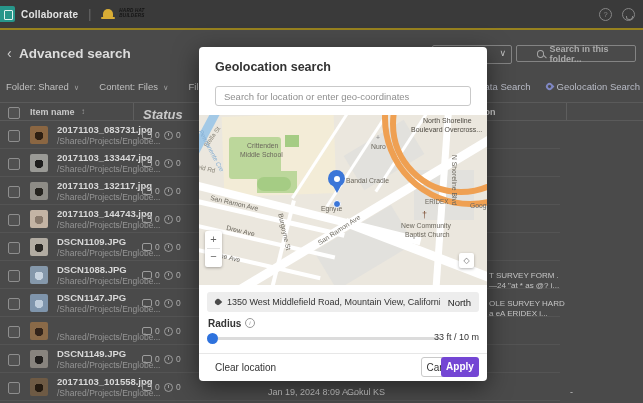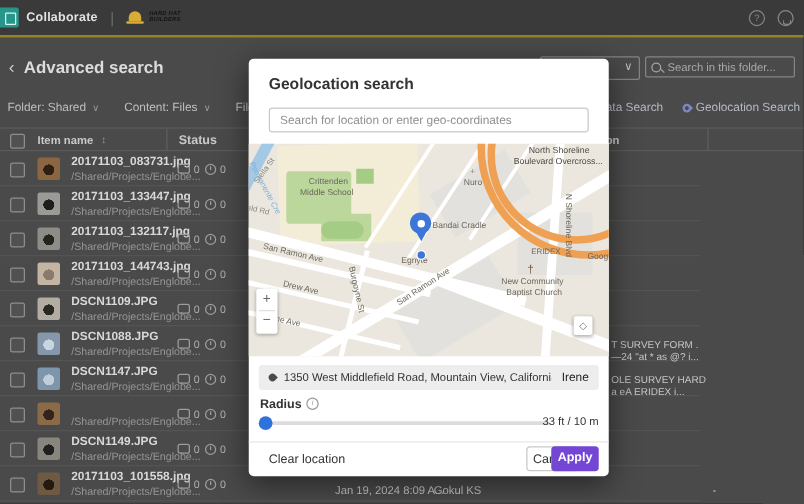--- a/index.html
+++ b/index.html
@@ -21,40 +21,40 @@
   .tb-ic{width:11px;height:11px;border:1px solid #868686;border-radius:50%;color:#868686;font-size:7.5px;
          line-height:11px;text-align:center;position:relative;}
   .tb-ic.headset::after{content:"";position:absolute;left:3px;top:7px;width:5px;height:3px;border:1px solid #868686;border-top:none;border-radius:0 0 3px 3px;}
   .goldline{position:absolute;left:0;top:28px;width:643px;height:2px;background:#97821f;}
   
   .back{position:absolute;left:7px;top:45px;color:#cccccc;font-size:14px;}
   .page-title{position:absolute;left:19px;top:46px;color:#dcdcdc;font-size:13.5px;font-weight:700;}
   .hdr-dd{position:absolute;left:432px;top:45px;width:78px;height:17px;border:1px solid #848484;border-radius:2px;}
   .hdr-dd .chev{position:absolute;right:5px;top:2px;color:#c2c2c2;font-size:9px;}
   .folder-search{position:absolute;left:516px;top:45px;width:120px;height:17px;border:1px solid #848484;border-radius:2px;
-                 display:flex;align-items:center;padding-left:4px;box-sizing:border-box;}
+                 display:flex;align-items:center;padding-left:20px;box-sizing:border-box;font-weight:bold;}
   .ic-search{width:6px;height:6px;border:1.3px solid #a6a6a6;border-radius:50%;position:relative;display:inline-block;margin-right:5px;}
   .ic-search::after{content:"";position:absolute;width:3.5px;height:1.3px;background:#a6a6a6;transform:rotate(45deg);right:-3px;bottom:-1px;}
   .folder-search span{color:#aaaaaa;font-size:9px;}
   
   .filters{position:absolute;left:6px;top:81px;display:flex;gap:20px;}
   .filt{color:#bfbfbf;font-size:9.5px;}
   .filt b{font-weight:400;color:#9c9c9c;font-size:7.5px;margin-left:5px;}
   .search-links{position:absolute;right:3px;top:81px;display:flex;gap:15px;align-items:center;}
   .slink{color:#b8bbc6;font-size:9.5px;display:flex;align-items:center;gap:4px;}
   .ic-tag{width:7px;height:7px;border:1px solid #7f87c3;border-radius:1px;transform:rotate(45deg);display:inline-block;position:relative;}
   .ic-tag::after{content:"";position:absolute;left:1.5px;top:1.5px;width:2px;height:2px;border-radius:50%;background:#7f87c3;}
   .ic-geopin{width:7px;height:7px;background:#7f87c3;border-radius:50% 50% 50% 0;transform:rotate(-135deg);display:inline-block;position:relative;}
   .ic-geopin::after{content:"";position:absolute;left:2.2px;top:2.2px;width:2.5px;height:2.5px;border-radius:50%;background:#4a4a4a;}
   
   .thead{position:absolute;left:0;top:102px;width:643px;height:19px;border-top:1px solid #5a5a5a;border-bottom:1px solid #5a5a5a;box-sizing:border-box;}
   .thead .cb{position:absolute;left:8px;top:4px;}
   .col-item{position:absolute;left:30px;top:4px;color:#c9c9c9;font-size:9px;font-weight:700;}
   .sorticon{position:absolute;left:81px;top:4px;color:#999999;font-size:8px;}
-  .col-status{position:absolute;left:143px;top:4px;color:#c9c9c9;font-size:10px;font-weight:700;}
+  .col-status{position:absolute;left:143px;top:4px;color:#c9c9c9;font-size:13px;font-weight:700;font-style:italic;}
   .col-desc{position:absolute;left:446px;top:4px;color:#c9c9c9;font-size:9px;font-weight:700;}
   .vdiv1{position:absolute;left:133px;top:0;width:1px;height:17px;background:#5e5e5e;}
   .vdiv2{position:absolute;left:566px;top:0;width:1px;height:17px;background:#5e5e5e;}
   .tbody{position:absolute;left:0;top:121px;width:643px;}
   .trow{position:relative;width:560px;height:28px;border-bottom:1px solid #545454;box-sizing:border-box;}
   .cb{width:10px;height:10px;border:1px solid #8e8e8e;border-radius:2px;background:rgba(255,255,255,.04);display:inline-block;}
   .trow .cb{position:absolute;left:8px;top:9px;}
   .thumb{position:absolute;left:30px;top:5px;width:18px;height:18px;border-radius:2px;}
   .fname{position:absolute;left:57px;top:3px;color:#d8d8d8;font-size:9.5px;font-weight:700;}
   .fpath{position:absolute;left:57px;top:15px;color:#969696;font-size:8.5px;}
@@ -336,21 +336,21 @@
       <div class="zoomctl">
         <span class="zi">+</span>
         <span class="zo">−</span>
       </div>
       <div class="pegbox">◇</div>
     </div>
 
     <div class="chip">
       <i class="ic-pin"></i>
       <span class="chip-text">1350 West Middlefield Road, Mountain View, California 94043, Unite...</span>
-      <span class="copy-btn">Irene</span>
+      <span class="copy-btn">North</span>
     </div>
 
     <span class="radius-label">Radius</span>
     <span class="ic-info">i</span>
     <div class="slider">
       <div class="sthumb"></div>
     </div>
     <span class="slider-val">33 ft / 10 m</span>
 
     <div class="m-footline"></div>

